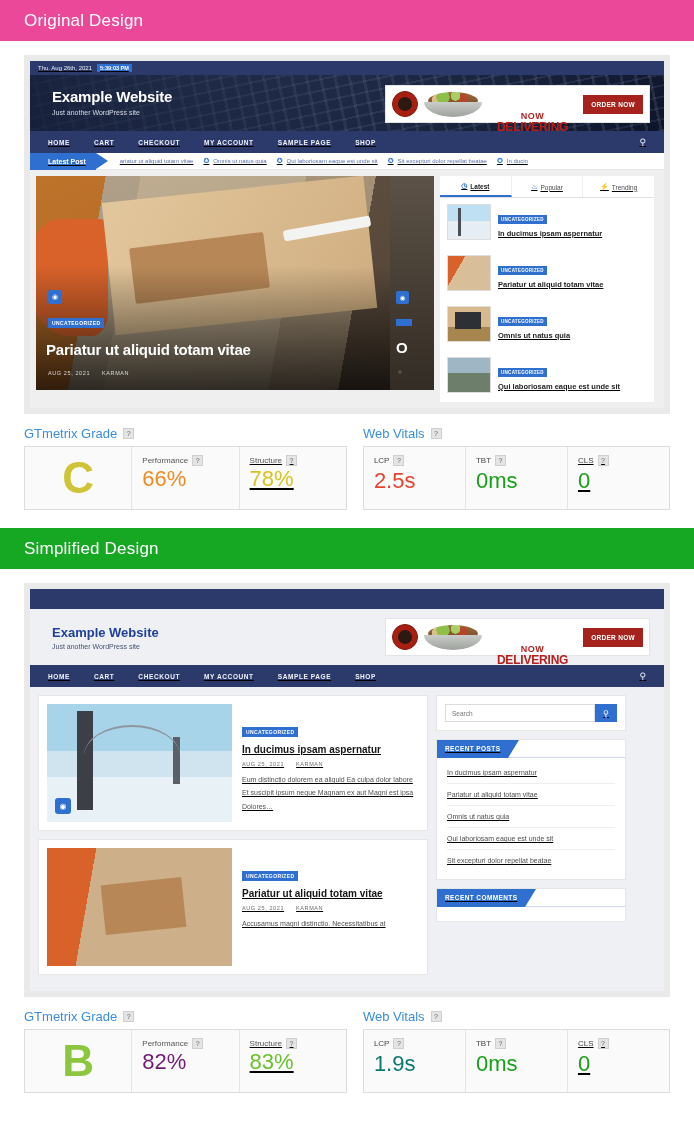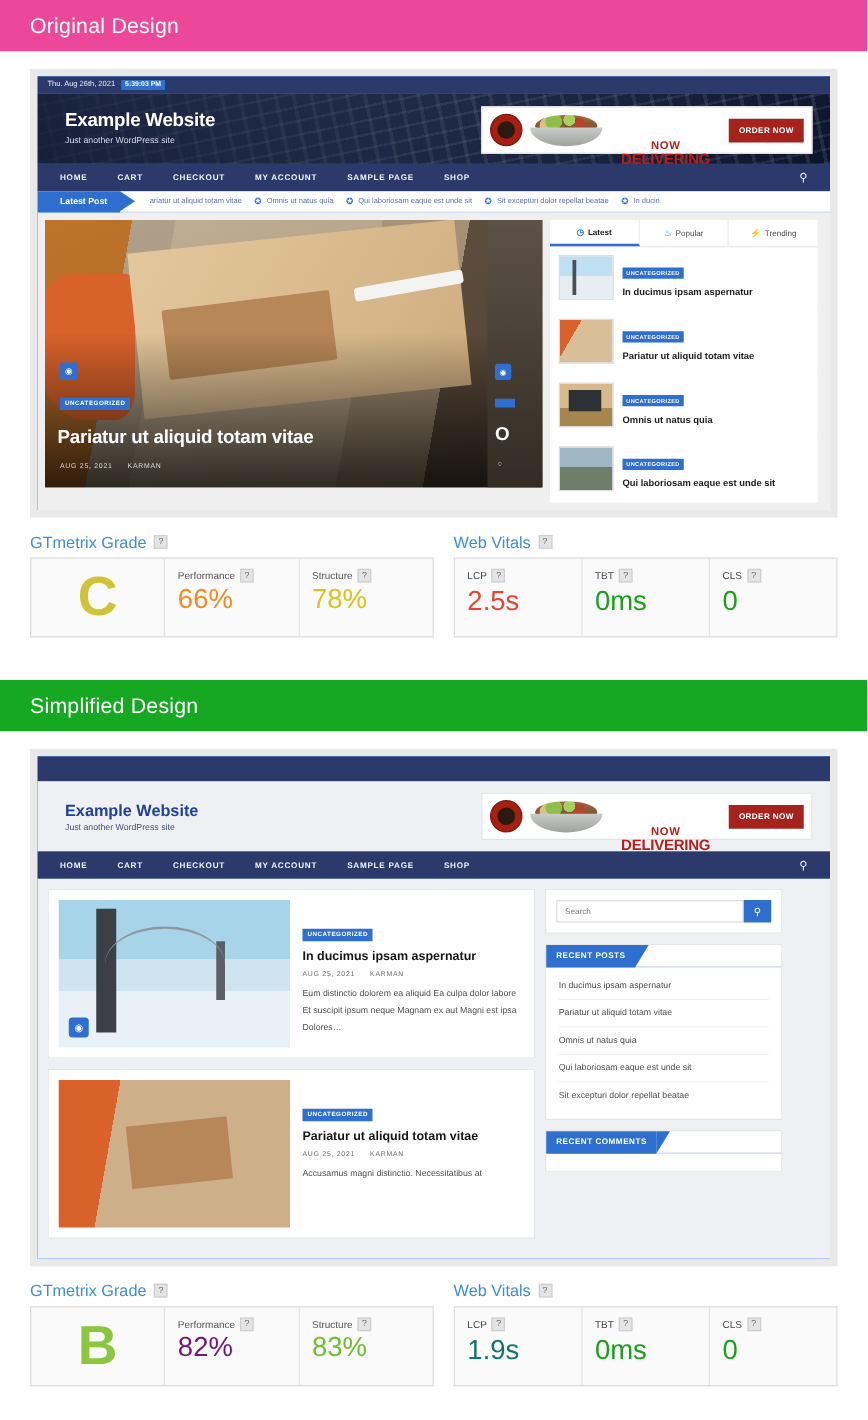--- a/index.html
+++ b/index.html
@@ -20,21 +20,21 @@
   .banner.gray  { background: #ec4899; }
   .banner.green { background: #16a723; }
 
   
   .shot {
     margin: 14px 24px 0 24px;
     background: #e9e9e9;
     padding: 6px;
     overflow: hidden;
   }
-  .site { background: #3b82f6; overflow: hidden; position: relative; }
+  .site { background: #d946ef; overflow: hidden; position: relative; text-decoration: underline; }
 
   
   .datebar {
     background: #2b3a6b; height: 14px;
     display: flex; align-items: center; gap: 5px;
     padding: 0 8px; font-size: 6px; color: #e8ecf7;
   }
   .time-badge { background: #2f6fd0; color: #fff; padding: 1px 3px; font-weight: bold; font-size: 5.5px; }
 
   
@@ -166,21 +166,21 @@
   .w-list li:last-child { border-bottom: none; }
 
   
   .scores { display: flex; gap: 16px; padding: 12px 24px 0; }
   .score-block.grade { width: 328px; }
   .score-block.vitals { width: 312px; }
   .score-head { color: #3a8dde; font-size: 13px; margin-bottom: 5px; display: flex; align-items: center; gap: 6px; }
   .qmark { background: #e4e4e4; color: #666; font-size: 7px; width: 11px; height: 11px; display: inline-flex; align-items: center; justify-content: center; border: 1px solid #cfcfcf; }
   .score-box { border: 1px solid #dcdcdc; background: #fafafa; display: flex; height: 64px; }
   .cell { flex: 1; border-right: 1px solid #e4e4e4; padding: 8px 10px; }
-  .cell:last-child { border-right: none; }
+  .cell:last-child { border-right: none; text-decoration: underline; }
   .cell.big { display: flex; align-items: center; justify-content: center; }
   .grade-letter { font-size: 44px; font-weight: bold; line-height: 1; }
   .cell .lab { font-size: 8px; color: #555; display: flex; align-items: center; gap: 4px; }
   .cell .val { font-size: 22px; margin-top: 2px; line-height: 1; }
   .vitals .cell .lab { font-size: 8px; color: #444; }
   .vitals .cell .val { font-size: 22px; margin-top: 4px; }
 </style>
 </head>
 <body>
 
@@ -378,21 +378,21 @@
           <div class="lab">
             <span>CLS</span>
             <span class="qmark">?</span>
           </div>
           <div class="val" style="color:#19a019">0</div>
         </div>
       </div>
     </div>
   </div>
 
-  <div class="banner green" style="margin-top:34px">
+  <div class="banner green" style="margin-top:18px">
     <span>Simplified Design</span>
   </div>
 
   <div class="shot">
     <div class="site">
 
       <div class="s-topbar"></div>
 
       <div class="s-head">
         <div class="title">Example Website</div>

